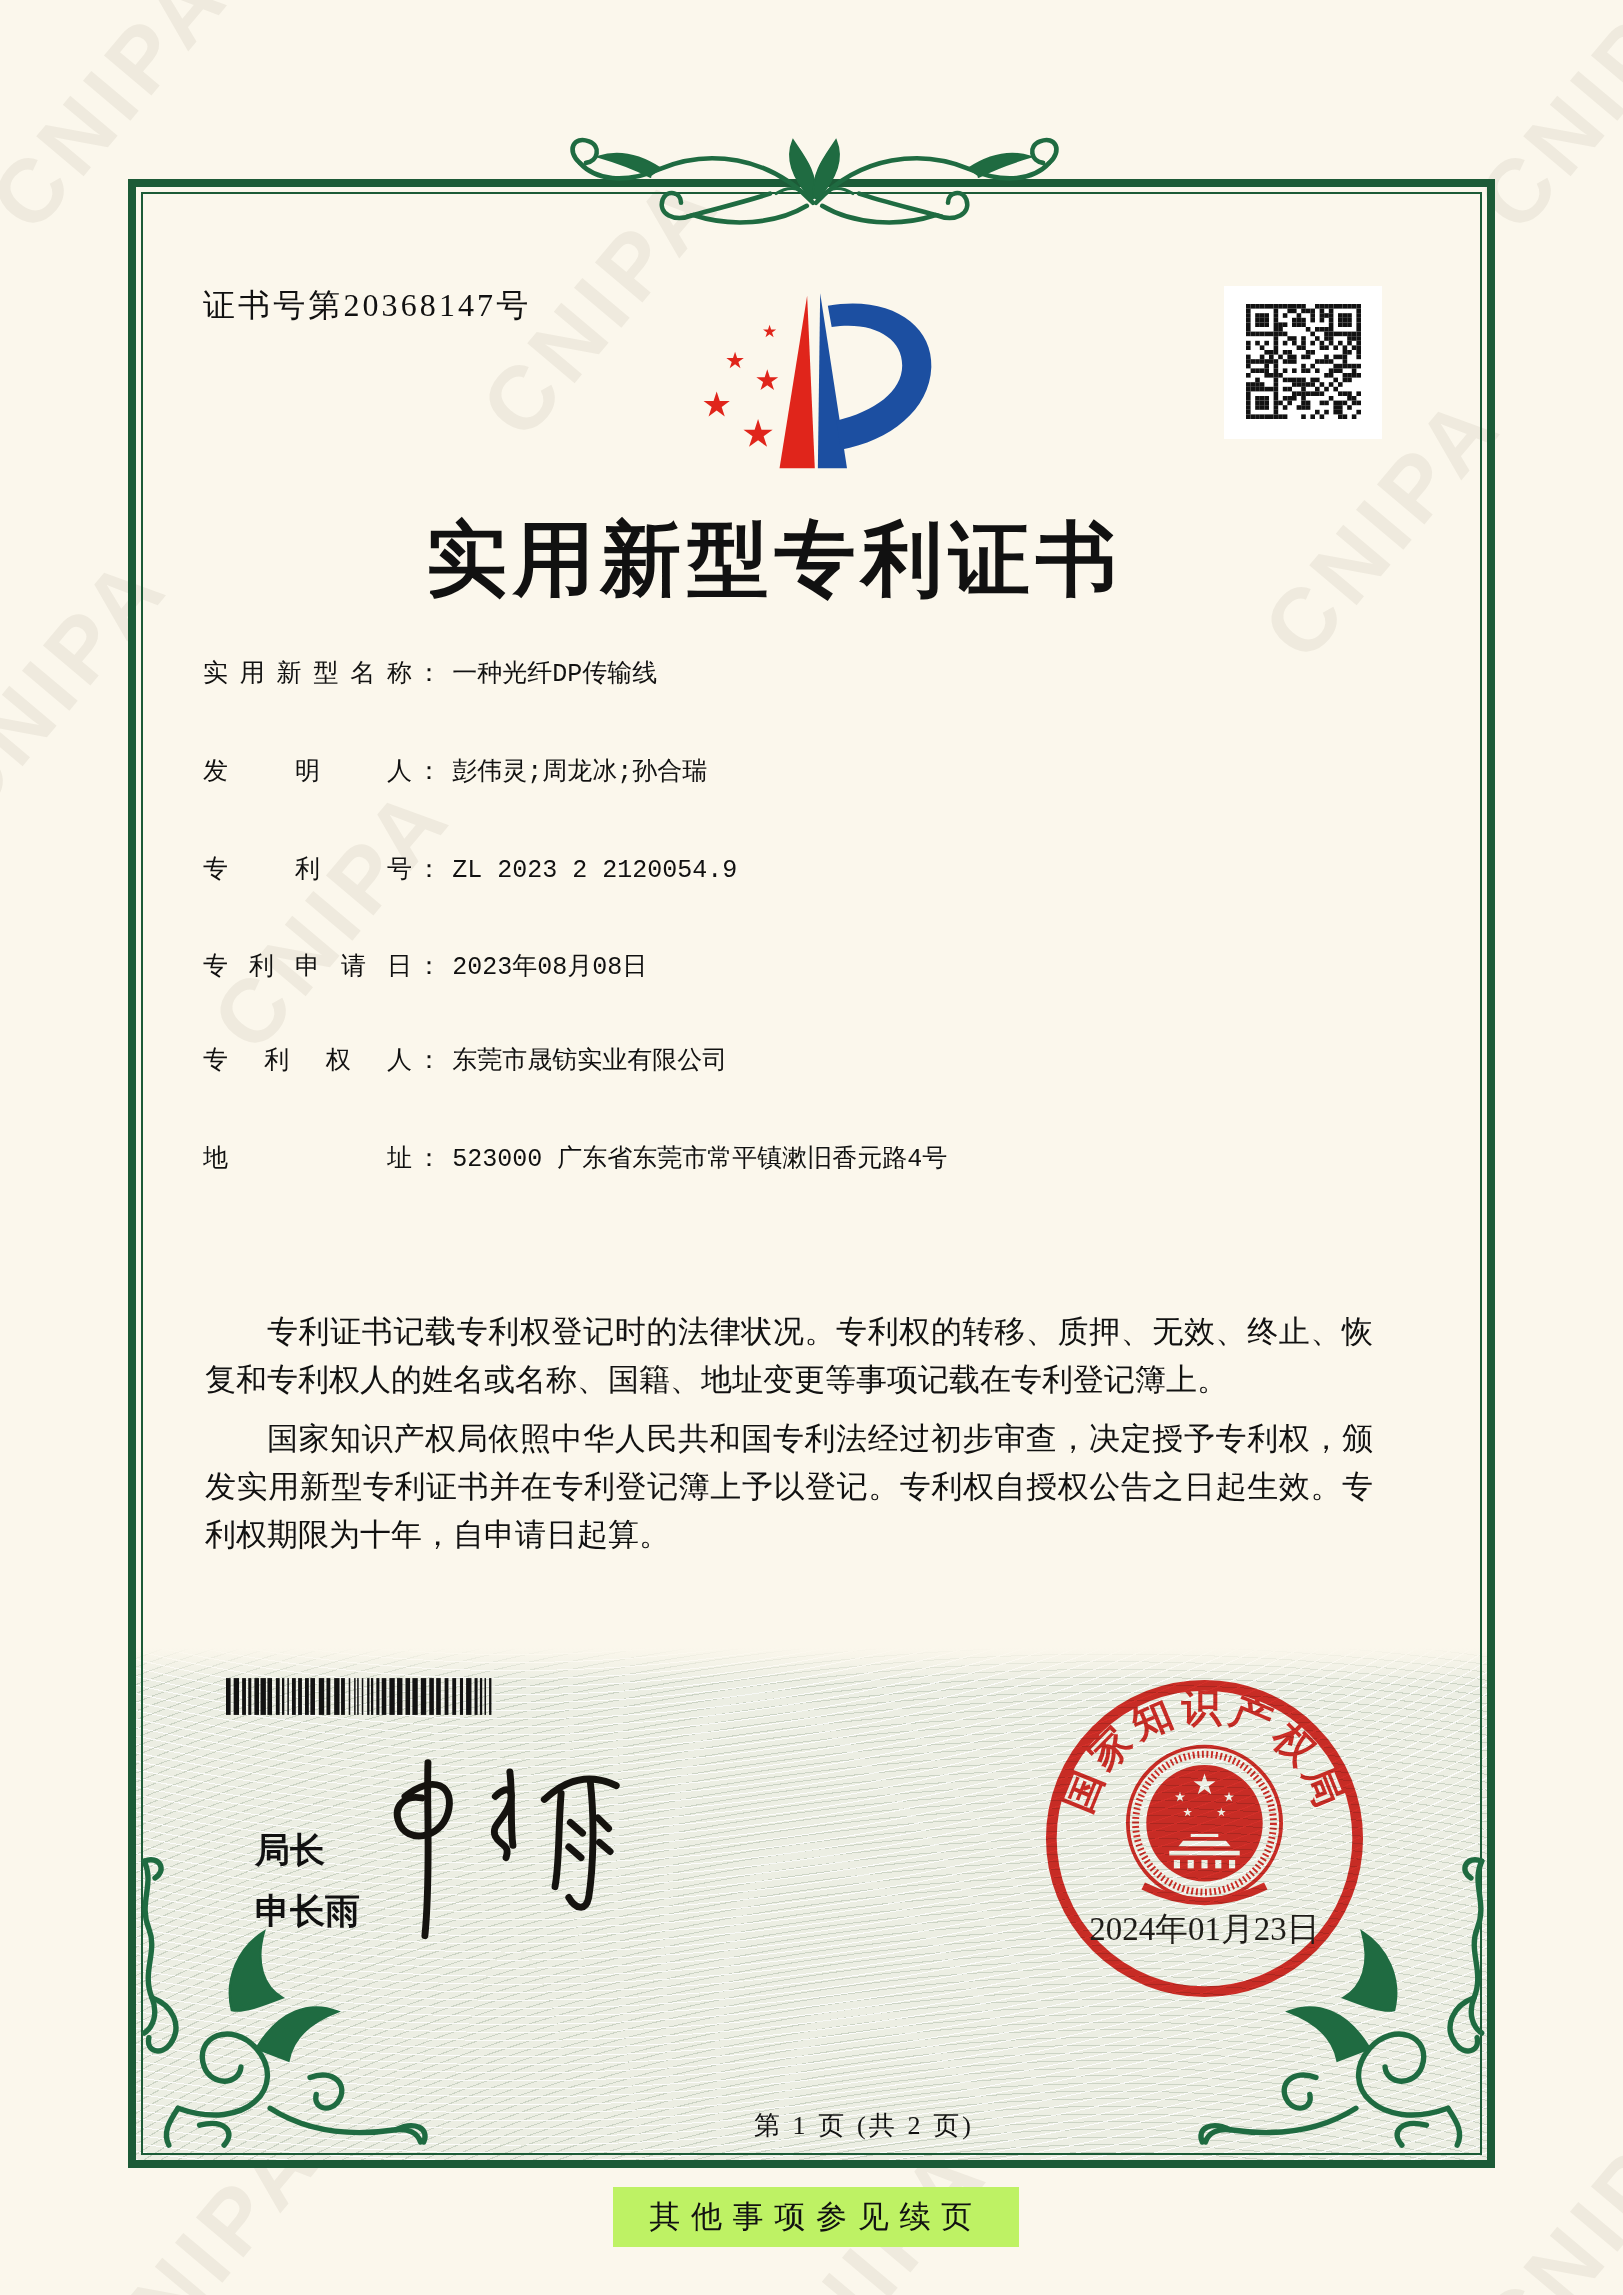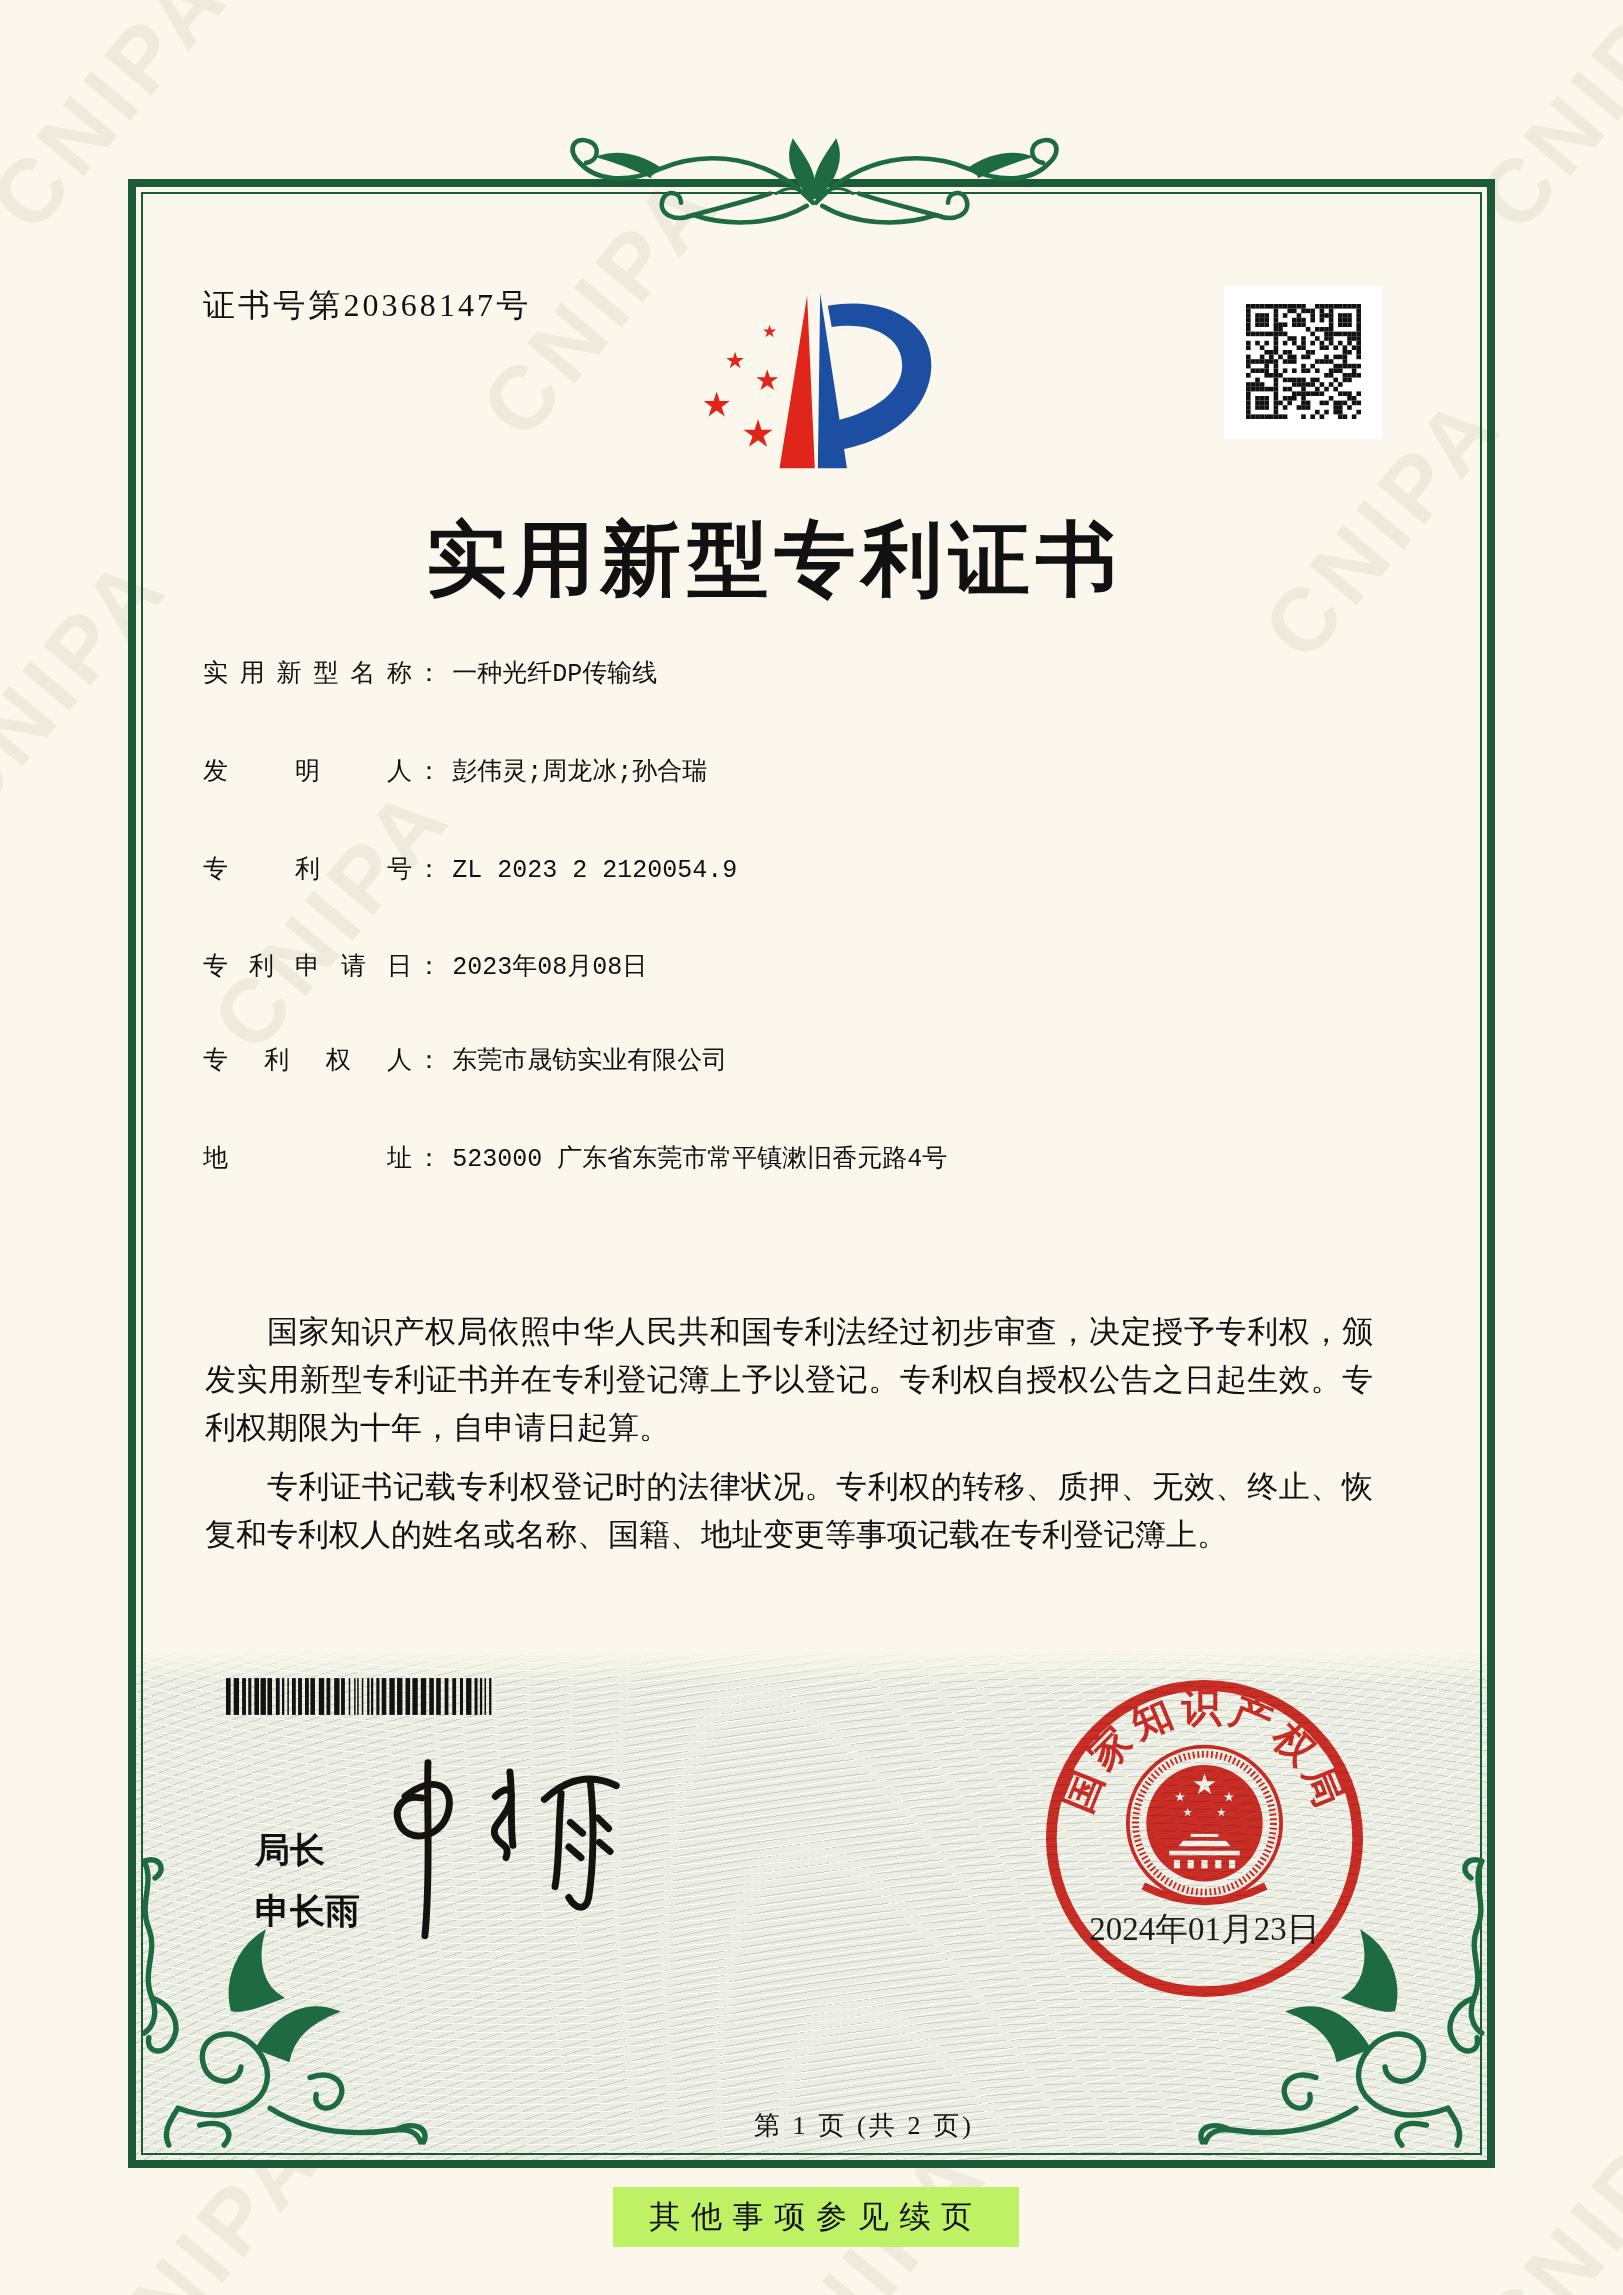--- a/index.html
+++ b/index.html
@@ -497,22 +497,22 @@
   </div>
   <div class="row" style="top:1043px;">
     <span class="flabel">专利权人</span><span class="fcolon">：</span><span>东莞市晟钫实业有限公司</span>
   </div>
   <div class="row" style="top:1141px;">
     <span class="flabel">地址</span><span class="fcolon">：</span><span>523000 广东省东莞市常平镇漱旧香元路4号</span>
   </div>
 
 
   <div class="paras" style="top:1308px;">
+    <p>专利证书记载专利权登记时的法律状况。专利权的转移、质押、无效、终止、恢复和专利权人的姓名或名称、国籍、地址变更等事项记载在专利登记簿上。</p>
     <p>国家知识产权局依照中华人民共和国专利法经过初步审查，决定授予专利权，颁发实用新型专利证书并在专利登记簿上予以登记。专利权自授权公告之日起生效。专利权期限为十年，自申请日起算。</p>
-    <p>专利证书记载专利权登记时的法律状况。专利权的转移、质押、无效、终止、恢复和专利权人的姓名或名称、国籍、地址变更等事项记载在专利登记簿上。</p>
   </div>
 
   <svg id="barcode-svg" class="barcode" width="270" height="37" viewBox="0 0 352 48">
       <rect x="0" y="0" width="6" height="48" fill="#121212"></rect>
       <rect x="10" y="0" width="7" height="48" fill="#121212"></rect>
       <rect x="21" y="0" width="5" height="48" fill="#121212"></rect>
       <rect x="29" y="0" width="4" height="48" fill="#121212"></rect>
       <rect x="37" y="0" width="6" height="48" fill="#121212"></rect>
       <rect x="45" y="0" width="7" height="48" fill="#121212"></rect>
       <rect x="54" y="0" width="6" height="48" fill="#121212"></rect>

